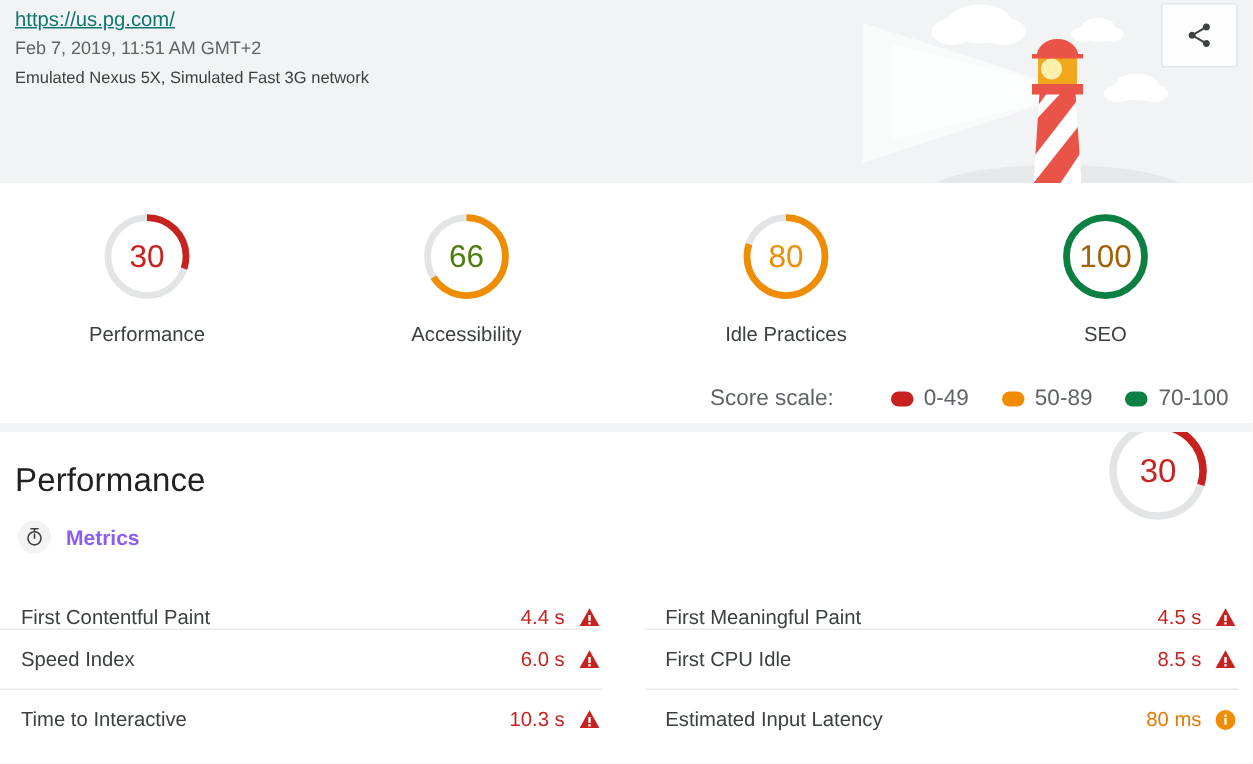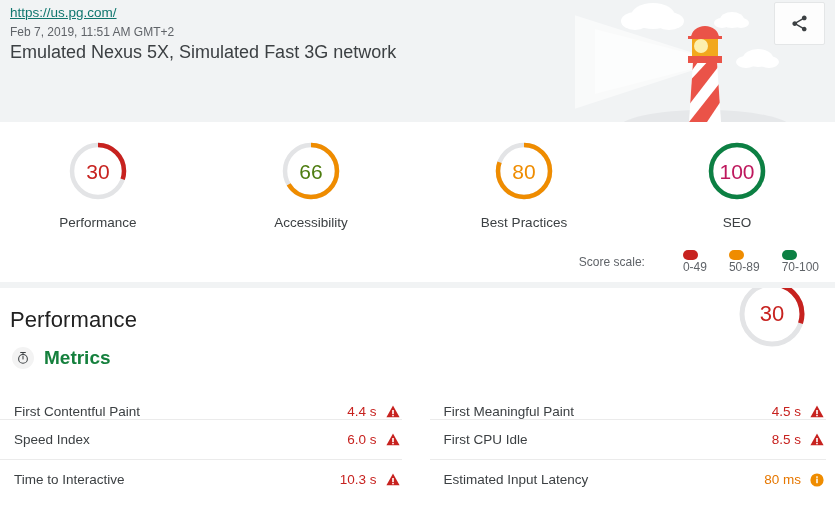--- a/index.html
+++ b/index.html
@@ -43,21 +43,21 @@
     margin-bottom: 2px;
   }
   .header-time {
     display: block;
     font-size: 12px;
     color: #5f6368;
     line-height: 16px;
   }
   .header-env {
     display: block;
-    font-size: 18px;
+    font-size: 11px;
     color: #3c4043;
     line-height: 20px;
     margin-top: 2px;
   }
 
   
   .share-btn {
     position: absolute;
     right: 10px;
     top: 2px;
@@ -132,28 +132,28 @@
     font-size: 13.5px;
     color: #3c4043;
     white-space: nowrap;
   }
   .score-scale {
     position: absolute;
     right: 16px;
     bottom: 8px;
     display: flex;
     align-items: center;
-    font-size: 12px;
+    font-size: 15px;
     color: #5f6368;
   }
   .score-scale .scale-title { margin-right: 16px; }
   .scale-item {
     display: flex;
+    align-items: center;
     margin-left: 22px;
-    flex-direction: column;
   }
   .scale-item:first-of-type { margin-left: 0; }
   .scale-dot {
     width: 15px;
     height: 10px;
     border-radius: 6px;
     margin-right: 7px;
     display: inline-block;
   }
 
@@ -195,23 +195,23 @@
     width: 22px;
     height: 22px;
     border-radius: 50%;
     background: #f3f3f3;
     display: flex;
     align-items: center;
     justify-content: center;
     margin-right: 10px;
   }
   .metrics-label {
-    font-size: 19px;
+    font-size: 14px;
     font-weight: bold;
-    color: #15803d;
+    color: #8b5cf6;
   }
 
   .metrics-grid {
     display: flex;
     margin-top: 10px;
   }
   .metrics-col {
     width: 50%;
     box-sizing: border-box;
   }
@@ -338,30 +338,30 @@
       </div>
 
       <div class="gauge">
         <div class="gauge-ring">
           <svg width="62" height="62" viewBox="0 0 62 62">
             <circle cx="31" cy="31" r="26" fill="none" stroke="#e3e4e6" stroke-width="4.5"></circle>
             <circle cx="31" cy="31" r="26" fill="none" stroke="#ef8c00" stroke-width="4.5" stroke-linecap="butt" stroke-dasharray="130.7 82.3"></circle>
           </svg>
           <span class="gauge-value" style="color:#ef8c00">80</span>
         </div>
-        <span class="gauge-label">Best Practices</span>
+        <span class="gauge-label">Idle Practices</span>
       </div>
 
       <div class="gauge">
         <div class="gauge-ring">
           <svg width="62" height="62" viewBox="0 0 62 62">
             <circle cx="31" cy="31" r="26" fill="none" stroke="#e3e4e6" stroke-width="4.5"></circle>
             <circle cx="31" cy="31" r="26" fill="none" stroke="#0c8043" stroke-width="4.5" stroke-linecap="butt" stroke-dasharray="163.4 0"></circle>
           </svg>
-          <span class="gauge-value" style="color:#be185d">100</span>
+          <span class="gauge-value" style="color:#a16207">100</span>
         </div>
         <span class="gauge-label">SEO</span>
       </div>
 
     </div>
 
     <div class="score-scale">
       <span class="scale-title">Score scale:</span>
       <span class="scale-item">
         <i class="scale-dot" style="background:#c7221f"></i>

